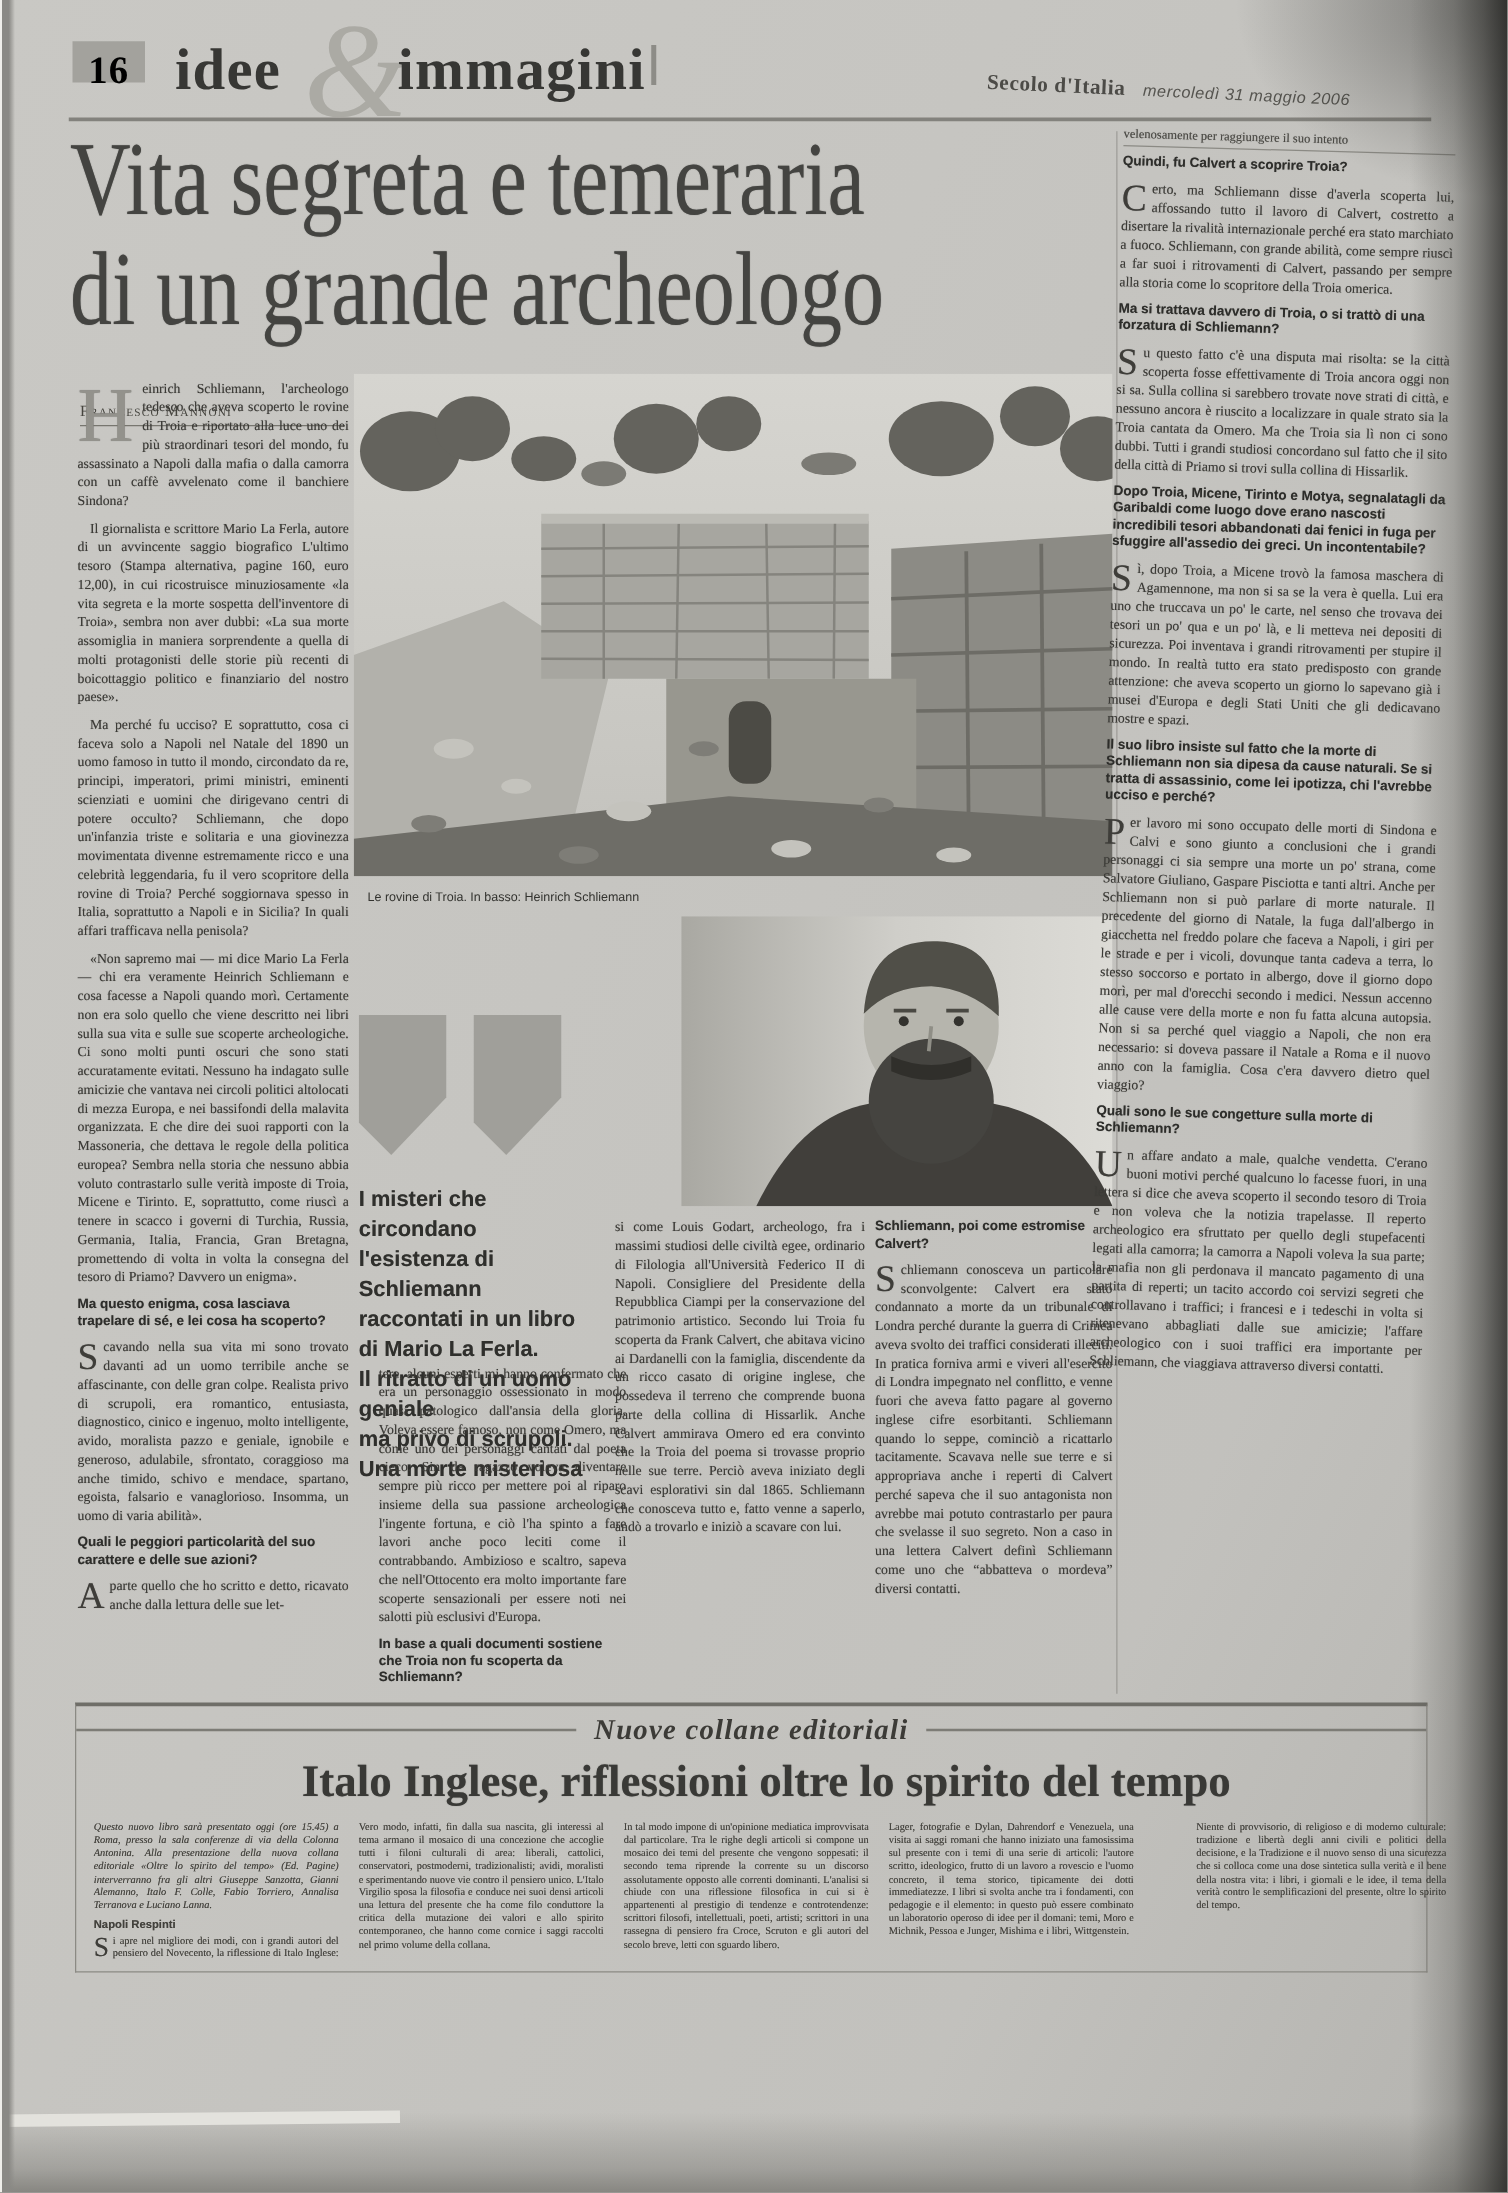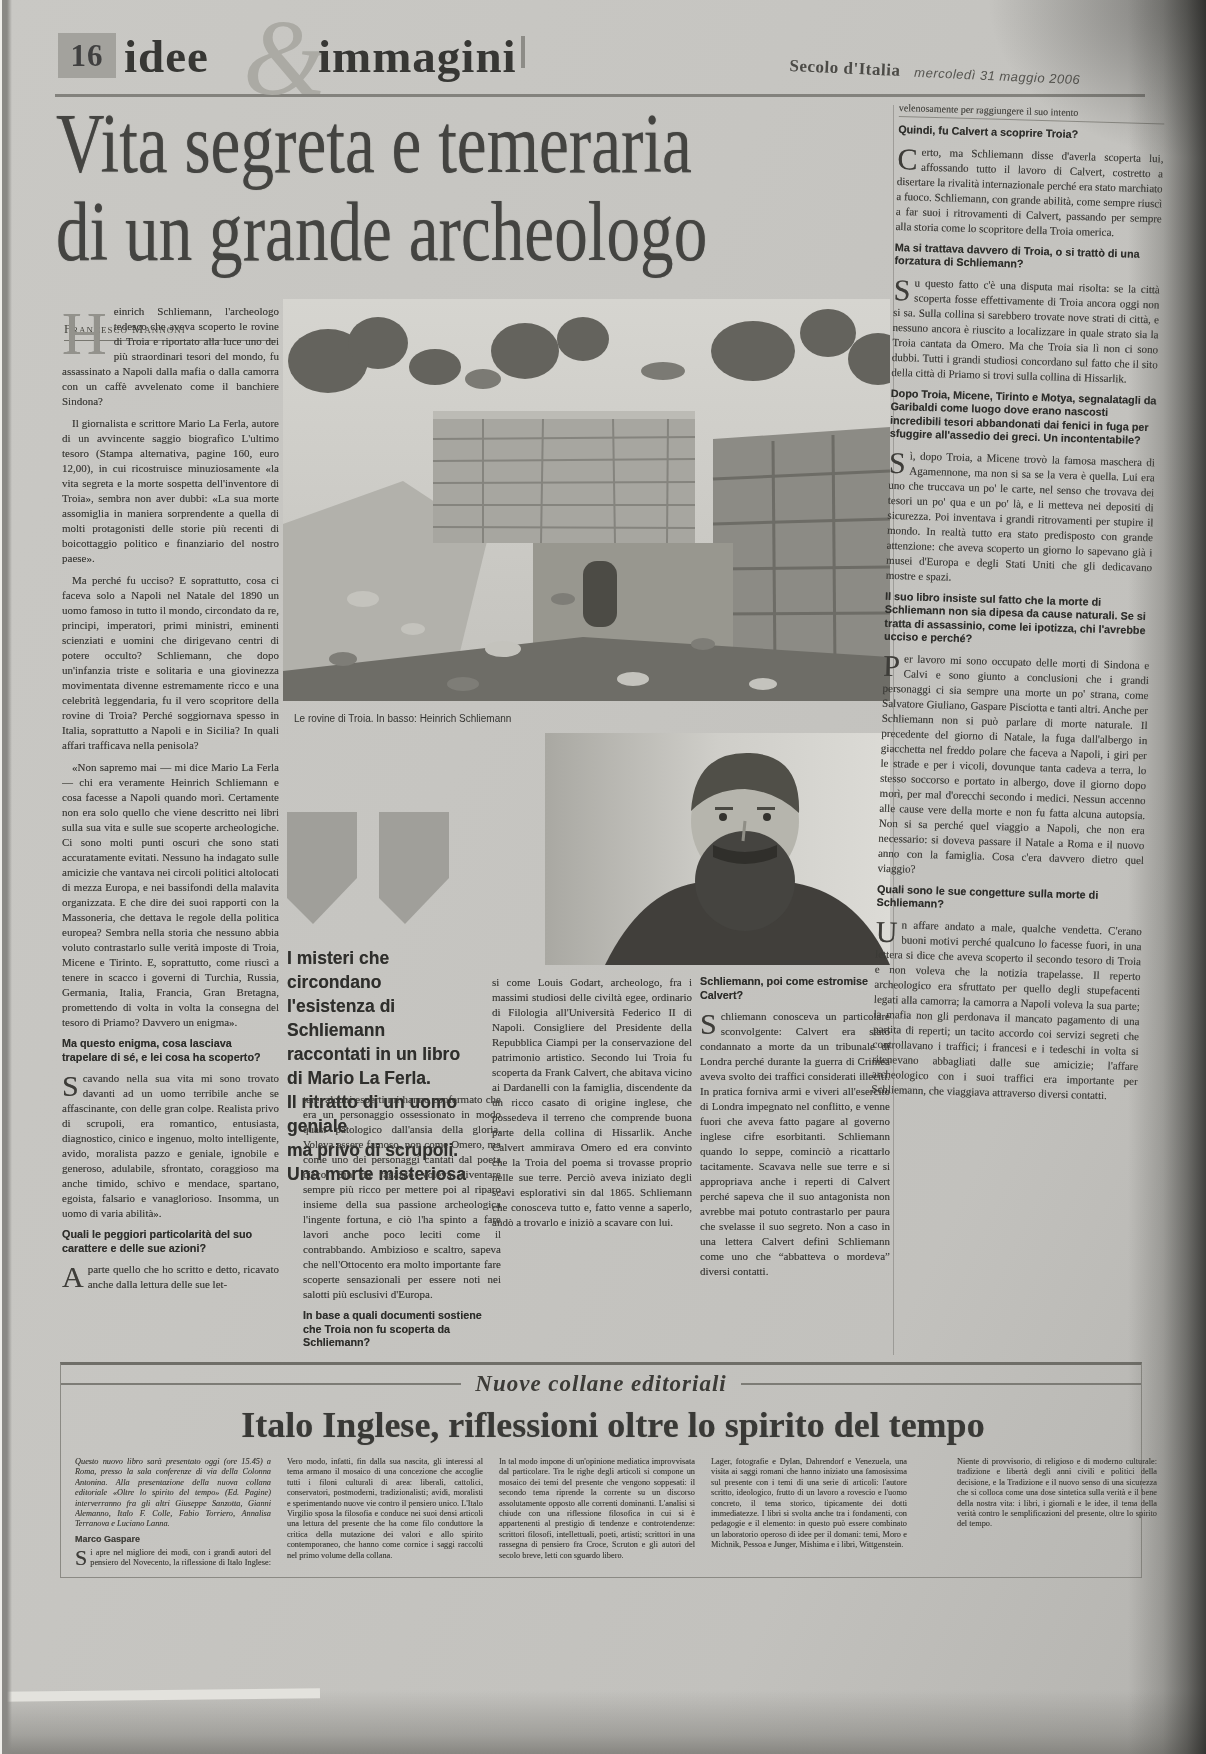--- a/index.html
+++ b/index.html
@@ -10,21 +10,21 @@
   
   .edge-left{left:0;top:0;width:12px;height:100%;z-index:60;
     background:linear-gradient(to right,#efeeea 0 2px,#8a8985 2px 7px,rgba(138,137,133,0) 12px);}
   .edge-right{right:0;top:0;width:78px;height:100%;z-index:60;
     background:linear-gradient(to right,rgba(40,40,38,0) 0%,rgba(70,70,66,.28) 45%,rgba(48,48,45,.55) 75%,rgba(30,30,28,.78) 100%);}
   .edge-bottom{left:0;bottom:0;width:100%;height:64px;z-index:55;
     background:linear-gradient(to bottom,rgba(120,119,114,0),rgba(120,119,114,.45) 70%,#878681 100%);}
   .edge-corner{right:0;top:0;width:220px;height:160px;z-index:59;
     background:radial-gradient(ellipse at 100% 0%,rgba(35,35,33,.5),rgba(35,35,33,0) 70%);}
   
-  .pagenum{left:58px;top:33px;width:58px;height:45px;background:#a3a29d;color:#404040;
+  .pagenum{left:58px;top:33px;width:58px;height:33px;background:#a3a29d;color:#000000;
     font:700 31px/45px "Liberation Serif",serif;text-align:center;letter-spacing:1px;}
   .section-word{top:30px;font:700 47px/52px "Liberation Serif",serif;color:#373734;letter-spacing:1px;z-index:2;}
   .big-amp{left:243px;top:8px;font:400 italic 108px/100px "Liberation Serif",serif;color:#abaaa4;z-index:1;}
   .hdr-tick{left:521px;top:36px;width:4px;height:32px;background:#8d8c87;}
   .masthead-wrap{left:790px;top:56px;width:400px;transform:rotate(2.6deg);transform-origin:0 0;
     font:700 17px/20px "Liberation Serif",serif;color:#4c4b47;letter-spacing:.5px;}
   .masthead-wrap .date{font:italic 400 13px/20px "Liberation Sans",sans-serif;color:#55544f;margin-left:14px;}
   .hdr-rule{left:55px;top:94px;width:1090px;height:3px;background:#83827d;}
   
   .headline{left:56px;top:100px;width:880px;color:#444441;}
@@ -66,21 +66,21 @@
   .bcol .dcs{float:left;font:400 22px/19px "Liberation Serif",serif;color:#3e3d39;padding-right:3px;}
   .below-strip{left:0px;top:1690px;width:320px;height:10px;background:#e3e2dd;transform:rotate(-.6deg);z-index:56;}
 </style>
 </head>
 <body>
 
 <div class="page">
 
   <div class="abs pagenum">16</div>
   <div class="abs big-amp">&amp;</div>
-  <div class="abs section-word" style="left:124px;">idee</div>
+  <div class="abs section-word" style="left:140px;">idee</div>
   <div class="abs section-word" style="left:318px;">immagini</div>
   <div class="abs hdr-tick"></div>
   <div class="abs masthead-wrap">
     <span>Secolo d'Italia</span><span class="date">mercoledì 31 maggio 2006</span>
   </div>
   <div class="abs hdr-rule"></div>
 
   <div class="abs headline">
     <span class="hl">Vita segreta e temeraria</span><br>
     <span class="hl">di un grande archeologo</span>
@@ -236,21 +236,21 @@
   <div class="abs bottom-box">
     <div class="band">
       <div class="line"></div>
       <div class="band-label">Nuove collane editoriali</div>
       <div class="line"></div>
     </div>
     <div class="bottom-headline">Italo Inglese, riflessioni oltre lo spirito del tempo</div>
 
     <div class="bcol" style="left:14px;width:196px;">
       <p class="it">Questo nuovo libro sarà presentato oggi (ore 15.45) a Roma, presso la sala conferenze di via della Colonna Antonina. Alla presentazione della nuova collana editoriale «Oltre lo spirito del tempo» (Ed. Pagine) interverranno fra gli altri Giuseppe Sanzotta, Gianni Alemanno, Italo F. Colle, Fabio Torriero, Annalisa Terranova e Luciano Lanna.</p>
-      <p class="bname">Marco Gaspare</p>
+      <p class="bname">Napoli Respinti</p>
       <p><span class="dcs">S</span><span>i apre nel migliore dei modi, con i grandi autori del pensiero del Novecento, la riflessione di Italo Inglese: un percorso che attraversa la crisi della modernità e le sue domande più profonde, senza cedere alle mode culturali del momento e ai luoghi comuni.</span></p>
     </div>
     <div class="bcol" style="left:226px;width:196px;">
       <p>Vero modo, infatti, fin dalla sua nascita, gli interessi al tema armano il mosaico di una concezione che accoglie tutti i filoni culturali di area: liberali, cattolici, conservatori, postmoderni, tradizionalisti; avidi, moralisti e sperimentando nuove vie contro il pensiero unico. L'Italo Virgilio sposa la filosofia e conduce nei suoi densi articoli una lettura del presente che ha come filo conduttore la critica della mutazione dei valori e allo spirito contemporaneo, che hanno come cornice i saggi raccolti nel primo volume della collana.</p>
     </div>
     <div class="bcol" style="left:438px;width:196px;">
       <p>In tal modo impone di un'opinione mediatica improvvisata dal particolare. Tra le righe degli articoli si compone un mosaico dei temi del presente che vengono soppesati: il secondo tema riprende la corrente su un discorso assolutamente opposto alle correnti dominanti. L'analisi si chiude con una riflessione filosofica in cui si è appartenenti al prestigio di tendenze e controtendenze: scrittori filosofi, intellettuali, poeti, artisti; scrittori in una rassegna di pensiero fra Croce, Scruton e gli autori del secolo breve, letti con sguardo libero.</p>
     </div>
     <div class="bcol" style="left:650px;width:196px;">
       <p>Lager, fotografie e Dylan, Dahrendorf e Venezuela, una visita ai saggi romani che hanno iniziato una famosissima sul presente con i temi di una serie di articoli: l'autore scritto, ideologico, frutto di un lavoro a rovescio e l'uomo concreto, il tema storico, tipicamente dei dotti immediatezze. I libri si svolta anche tra i fondamenti, con pedagogie e il elemento: in questo può essere combinato un laboratorio operoso di idee per il domani: temi, Moro e Michnik, Pessoa e Junger, Mishima e i libri, Wittgenstein.</p>

